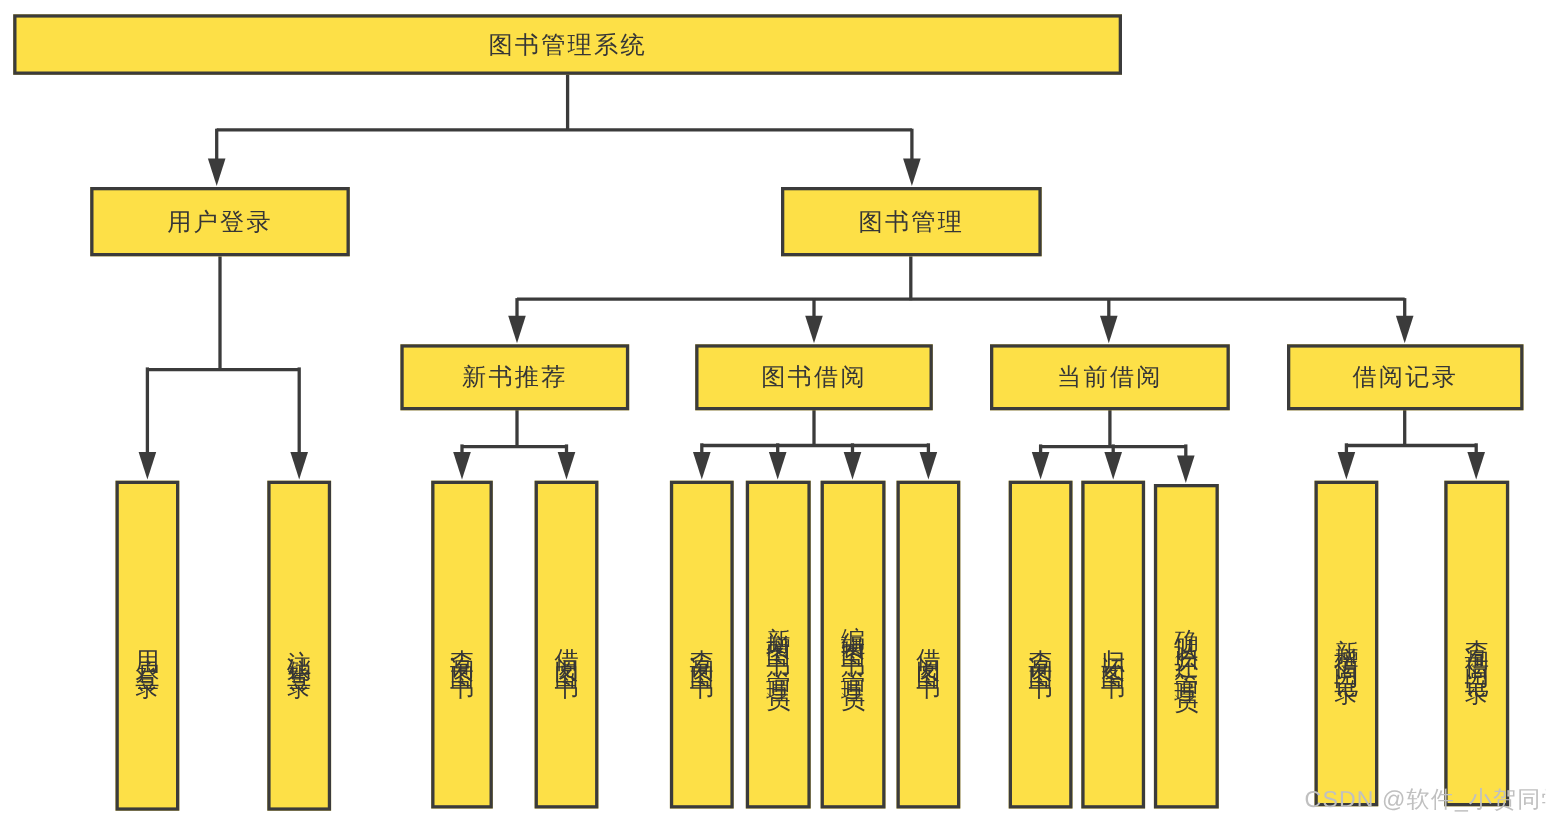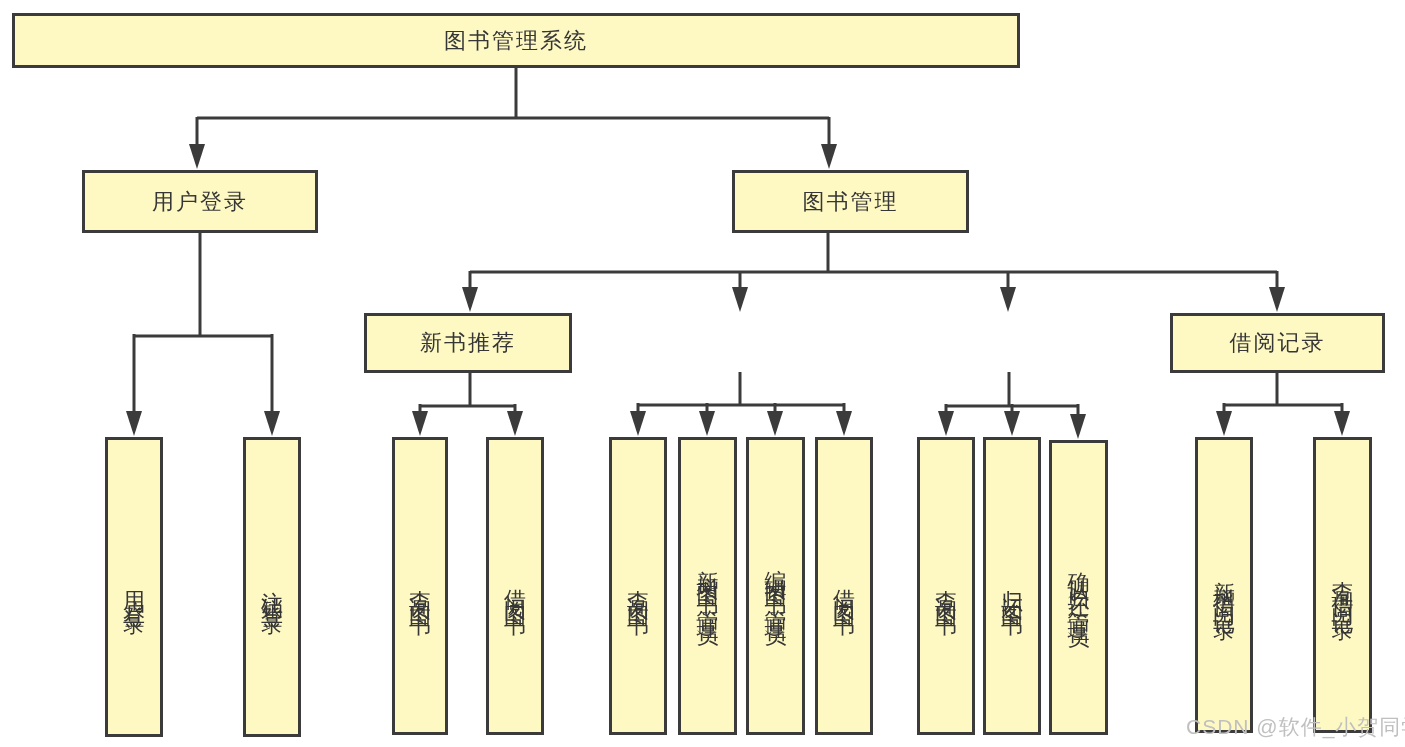--- a/index.html
+++ b/index.html
@@ -13,42 +13,42 @@
     overflow: hidden;
   }
   svg.connectors {
     position: absolute;
     left: 0; top: 0;
     width: 1405px; height: 747px;
   }
   .node {
     position: absolute;
     box-sizing: border-box;
-    background: #fef9c3;
+    background: #fde047;
     border: 3px solid #3b3b3b;
     display: flex;
     align-items: center;
     justify-content: center;
     font-size: 22px;
     letter-spacing: 2px;
     color: #363636;
     text-align: center;
     line-height: 1;
   }
   .leaf {
     writing-mode: vertical-rl;
     letter-spacing: 8px;
     font-size: 22px;
     padding-top: 4px;
   }
   
   .pos-root   { left: 12px;  top: 13px;  width: 1008px; height: 55px; }
   
   .pos-login  { left: 82px;  top: 170px; width: 236px; height: 63px; }
-  .pos-manage { left: 732px; top: 170px; width: 237px; height: 63px; }
+  .pos-manage { left: 710px; top: 170px; width: 237px; height: 63px; }
   
   .pos-g0 { left: 364px;  top: 313px; width: 208px; height: 60px; }
   .pos-g1 { left: 632px;  top: 313px; width: 216px; height: 60px; }
   .pos-g2 { left: 900px;  top: 313px; width: 218px; height: 60px; }
   .pos-g3 { left: 1170px; top: 313px; width: 215px; height: 60px; }
   
   .pos-leaf-login0 { left: 105px;  top: 437px; width: 58px; height: 300px; }
   .pos-leaf-login1 { left: 243px;  top: 437px; width: 58px; height: 300px; }
   .pos-leaf-g0c0   { left: 392px;  top: 437px; width: 56px; height: 298px; }
   .pos-leaf-g0c1   { left: 486px;  top: 437px; width: 58px; height: 298px; }
@@ -151,20 +151,22 @@
 
   <div class="node pos-root">图书管理系统</div>
 
   <div class="node pos-login">用户登录</div>
   <div class="node pos-manage">图书管理</div>
 
   <div class="node leaf pos-leaf-login0">用户登录</div>
   <div class="node leaf pos-leaf-login1">注销登录</div>
 
   <div class="node pos-g0">新书推荐</div>
+  <div class="node pos-g1">图书借阅</div>
+  <div class="node pos-g2">当前借阅</div>
   <div class="node pos-g3">借阅记录</div>
 
   <div class="node leaf pos-leaf-g0c0">查询图书</div>
   <div class="node leaf pos-leaf-g0c1">借阅图书</div>
 
   <div class="node leaf pos-leaf-g1c0">查询图书</div>
   <div class="node leaf pos-leaf-g1c1">新增图书（管理员）</div>
   <div class="node leaf pos-leaf-g1c2">编辑图书（管理员）</div>
   <div class="node leaf pos-leaf-g1c3">借阅图书</div>
 

